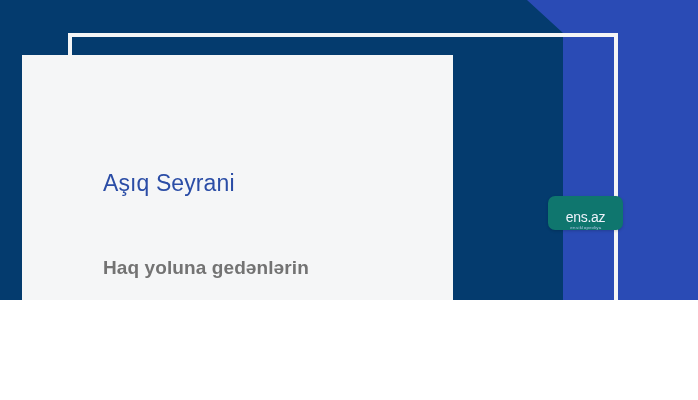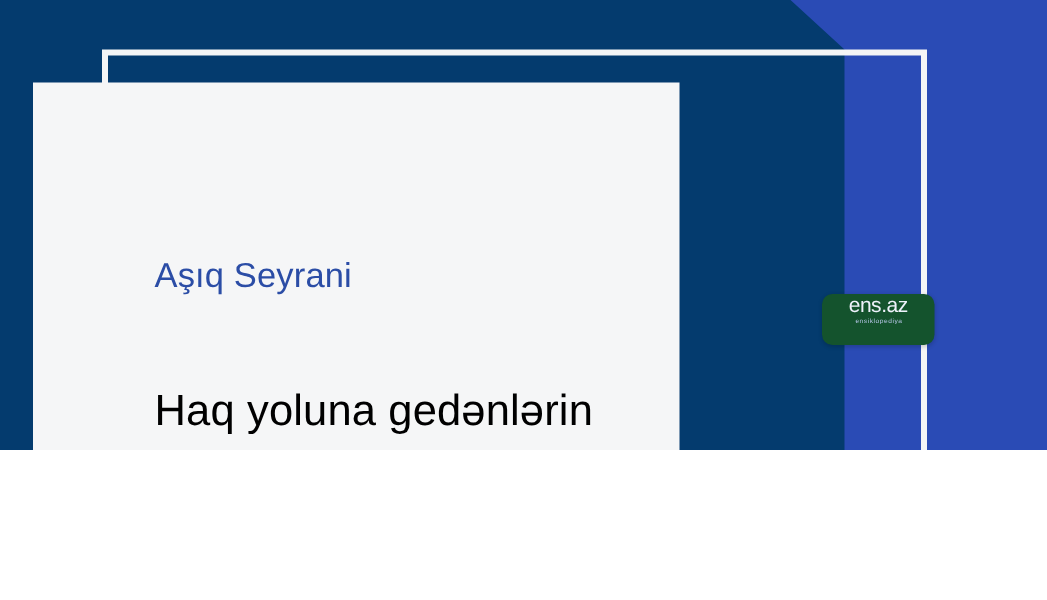--- a/index.html
+++ b/index.html
@@ -66,40 +66,40 @@
 
   .title-line {
     display: block;
   }
 
   .gap {
     height: 26px;
   }
 
   .subtitle-block {
-    color: #000000;
-    font-size: 29px;
+    color: #737373;
+    font-size: 19px;
     line-height: 1.33;
-    font-weight: 400;
+    font-weight: 700;
     letter-spacing: 0.1px;
   }
 
   
   .badge {
     position: absolute;
     left: 548px;
     top: 196px;
     width: 75px;
     height: 34px;
-    background: #14532d;
+    background: #0f766e;
     border-radius: 7px;
     display: flex;
     flex-direction: column;
     align-items: center;
-    justify-content: flex-start;
+    justify-content: flex-end;
     box-shadow: 0 1px 3px rgba(0,0,0,0.18);
   }
 
   .badge-wordmark {
     color: #eef2fb;
     font-size: 14px;
     line-height: 1;
     letter-spacing: -0.3px;
     font-weight: 400;
   }

